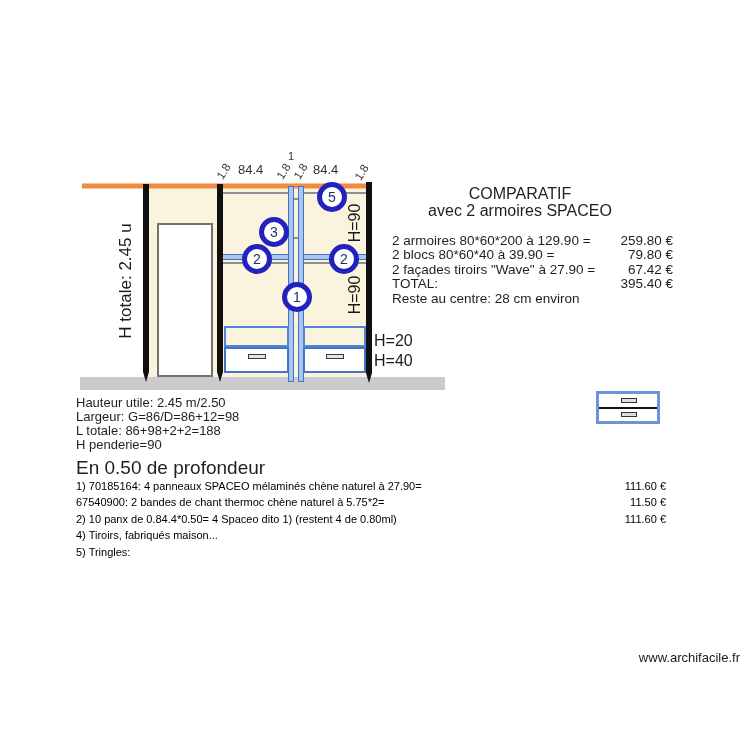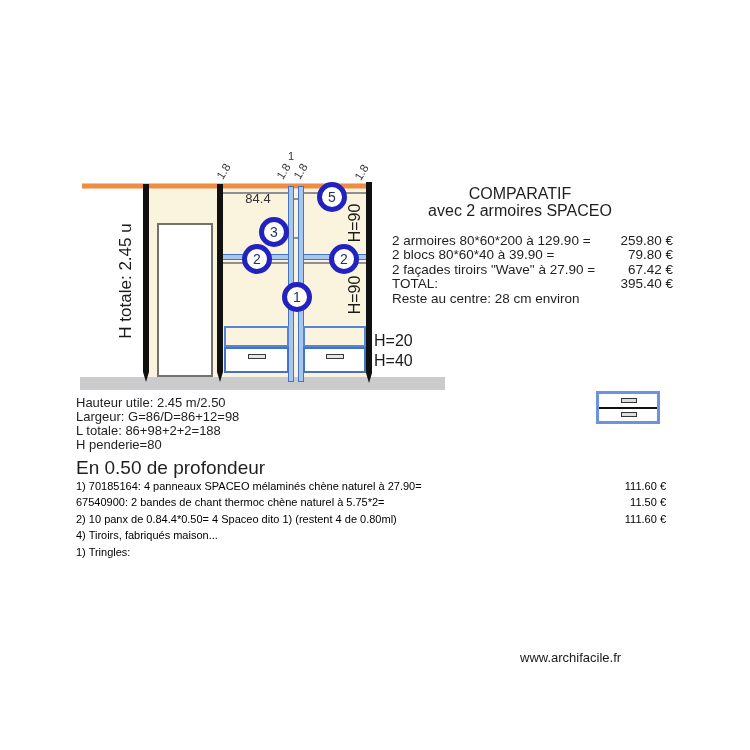--- a/index.html
+++ b/index.html
@@ -30,41 +30,41 @@
   .handle{position:absolute;left:50%;top:5px;width:16px;height:3px;margin-left:-9px;background:#e6e6e6;border:1px solid #3a3a3a;}
 
   
   .marker{position:absolute;width:30px;height:30px;border:5px solid #2222BF;border-radius:50%;background:#fff;box-sizing:border-box;display:flex;align-items:center;justify-content:center;font-size:14px;color:#23315f;z-index:30;}
 
   
   .rot90{position:absolute;white-space:nowrap;transform:rotate(-90deg);transform-origin:center;text-align:center;}
   .h-totale{left:47px;top:270px;width:160px;height:22px;font-size:17px;color:#1a1a1a;}
   .h90{width:50px;height:20px;font-size:16px;color:#1a1a1a;}
   .dim18{position:absolute;width:26px;height:13px;font-size:11.5px;color:#333;transform:rotate(-58deg);transform-origin:center;text-align:center;}
-  .dim84{position:absolute;width:40px;font-size:13px;color:#333;text-align:center;margin-top:29px;}
+  .dim84{position:absolute;width:40px;font-size:13px;color:#333;}
   .dim12{position:absolute;width:20px;font-size:11px;color:#333;text-align:center;}
   .hlabel{position:absolute;left:374px;font-size:16px;color:#1a1a1a;}
 
   
   .title{position:absolute;left:392px;top:186px;width:256px;text-align:center;font-size:16px;line-height:16.5px;color:#1f1f1f;}
   .price-block{position:absolute;left:392px;top:234px;width:281px;font-size:13.5px;line-height:14.4px;color:#1f1f1f;}
   .price-line{display:flex;justify-content:space-between;}
 
   
   .specs{position:absolute;left:76px;top:396px;font-size:13px;line-height:14px;color:#1f1f1f;}
   .depth-head{position:absolute;left:76px;top:457px;font-size:19px;color:#1f1f1f;}
   .depth-list{position:absolute;left:76px;top:478px;width:590px;font-size:11px;line-height:16.4px;color:#000000;}
   .depth-line{display:flex;justify-content:space-between;}
 
   
   .cab-icon{position:absolute;left:596px;top:391px;width:64px;height:33px;border:3px solid #6C93DC;background:#fff;box-sizing:border-box;}
   .cab-divider{position:absolute;left:0;right:0;top:50%;height:2px;margin-top:-1px;background:#111;}
   .cab-handle{position:absolute;left:50%;width:14px;height:3px;margin-left:-7px;background:#ddd;border:1px solid #333;}
 
-  .footer{position:absolute;left:520px;top:650px;width:220px;text-align:left;font-size:13px;color:#1a1a1a;}
+  .footer{position:absolute;left:520px;top:650px;width:220px;text-align:right;font-size:13px;color:#1a1a1a;}
 </style>
 </head>
 <body>
 
 <div id="canvas">
 
   <div class="beige" style="left:148px;top:187px;width:70px;height:191px"></div>
   <div class="beige" style="left:223px;top:187px;width:144px;height:191px"></div>
 
   <div class="ceiling"></div>
@@ -151,21 +151,21 @@
   <div class="cab-icon">
     <div class="cab-divider"></div>
     <div class="cab-handle" style="top:4px"></div>
     <div class="cab-handle" style="top:18px"></div>
   </div>
 
   <div class="specs">
     <div>Hauteur utile: 2.45 m/2.50</div>
     <div>Largeur: G=86/D=86+12=98</div>
     <div>L totale: 86+98+2+2=188</div>
-    <div>H penderie=80</div>
+    <div>H penderie=90</div>
   </div>
 
   <div class="depth-head">En 0.50 de profondeur</div>
   <div class="depth-list">
     <div class="depth-line">
       <span>1) 70185164: 4 panneaux SPACEO mélaminés chène naturel à 27.90=</span>
       <span>111.60 €</span>
     </div>
     <div class="depth-line">
       <span>67540900: 2 bandes de chant thermoc chène naturel à 5.75*2=</span>
@@ -173,20 +173,20 @@
     </div>
     <div class="depth-line">
       <span>2) 10 panx de 0.84.4*0.50= 4 Spaceo dito 1) (restent 4 de 0.80ml)</span>
       <span>111.60 €</span>
     </div>
     <div class="depth-line">
       <span>4) Tiroirs, fabriqués maison...</span>
       <span></span>
     </div>
     <div class="depth-line">
-      <span>1) Tringles:</span>
+      <span>5) Tringles:</span>
       <span></span>
     </div>
   </div>
 
   <div class="footer">www.archifacile.fr</div>
 
 </div>
 
 </body></html>

